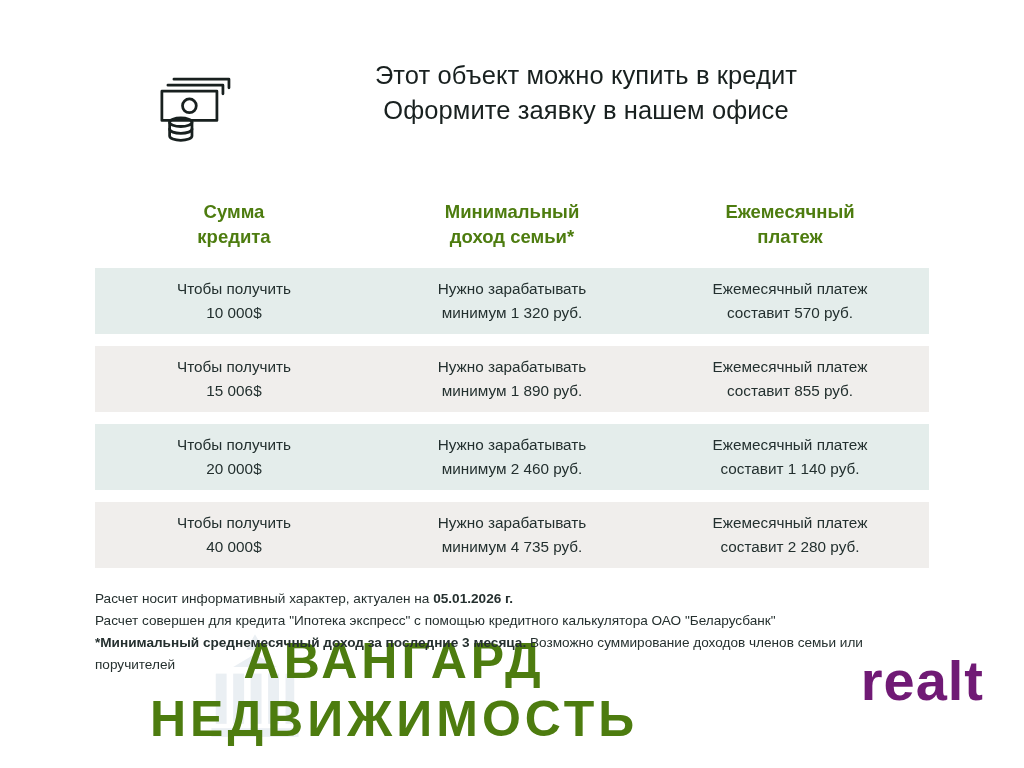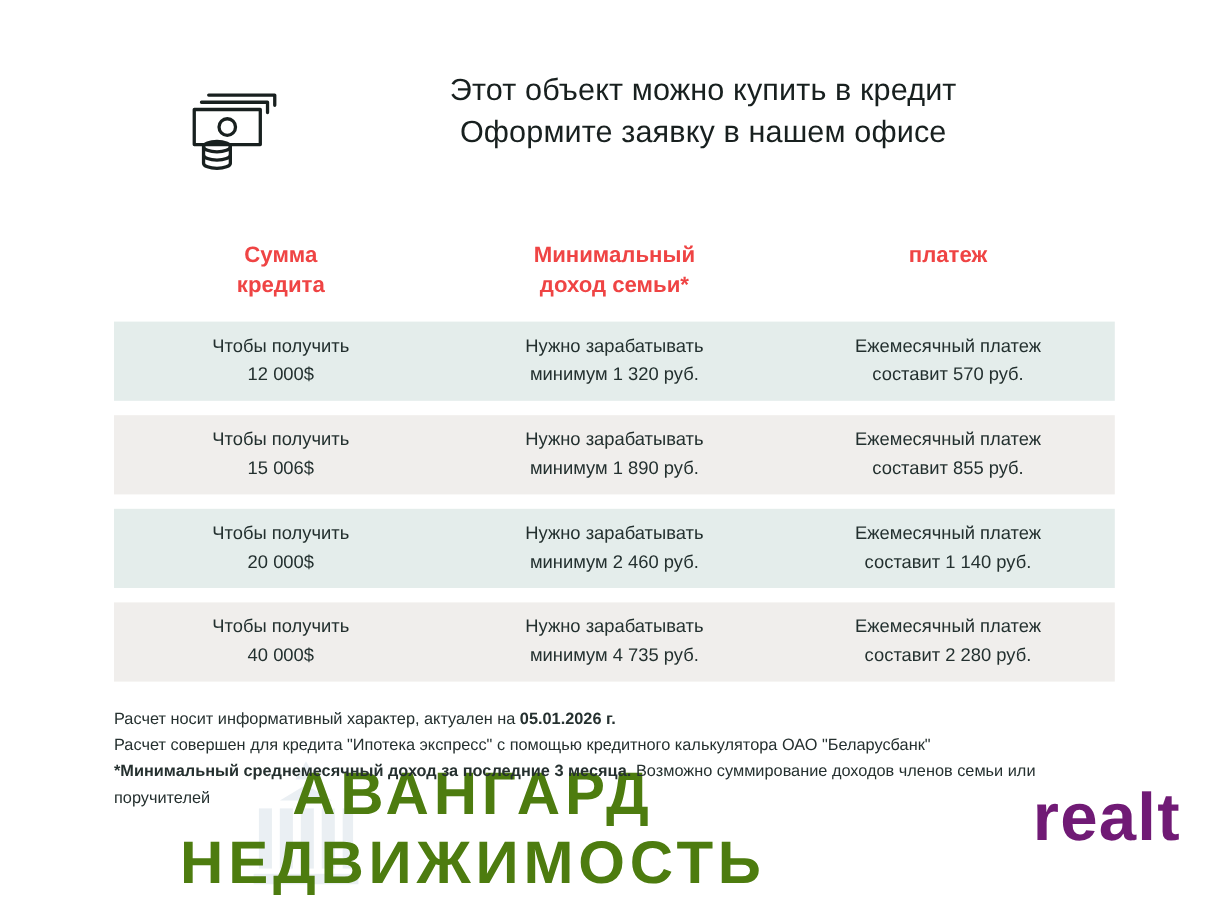--- a/index.html
+++ b/index.html
@@ -93,21 +93,21 @@
   }
   .col-heads {
     display: flex;
   }
   .col-head {
     flex: 1 1 0;
     text-align: center;
     font-size: 18.5px;
     font-weight: 700;
     line-height: 1.35;
-    color: #ef4444;
+    color: #4d7c0f;
     padding: 0 6px;
   }
   .rows {
     margin-top: 18px;
   }
   .row {
     display: flex;
     height: 66px;
     margin-bottom: 12px;
   }
@@ -186,30 +186,31 @@
     <div class="col-heads">
       <div class="col-head">
         <div>Сумма</div>
         <div>кредита</div>
       </div>
       <div class="col-head">
         <div>Минимальный</div>
         <div>доход семьи*</div>
       </div>
       <div class="col-head">
+        <div>Ежемесячный</div>
         <div>платеж</div>
       </div>
     </div>
 
     <div class="rows">
 
       <div class="row tint-a">
         <div class="cell">
           <span>Чтобы получить</span>
-          <span>12 000$</span>
+          <span>10 000$</span>
         </div>
         <div class="cell">
           <span>Нужно зарабатывать</span>
           <span>минимум 1 320 руб.</span>
         </div>
         <div class="cell">
           <span>Ежемесячный платеж</span>
           <span>составит 570 руб.</span>
         </div>
       </div>

